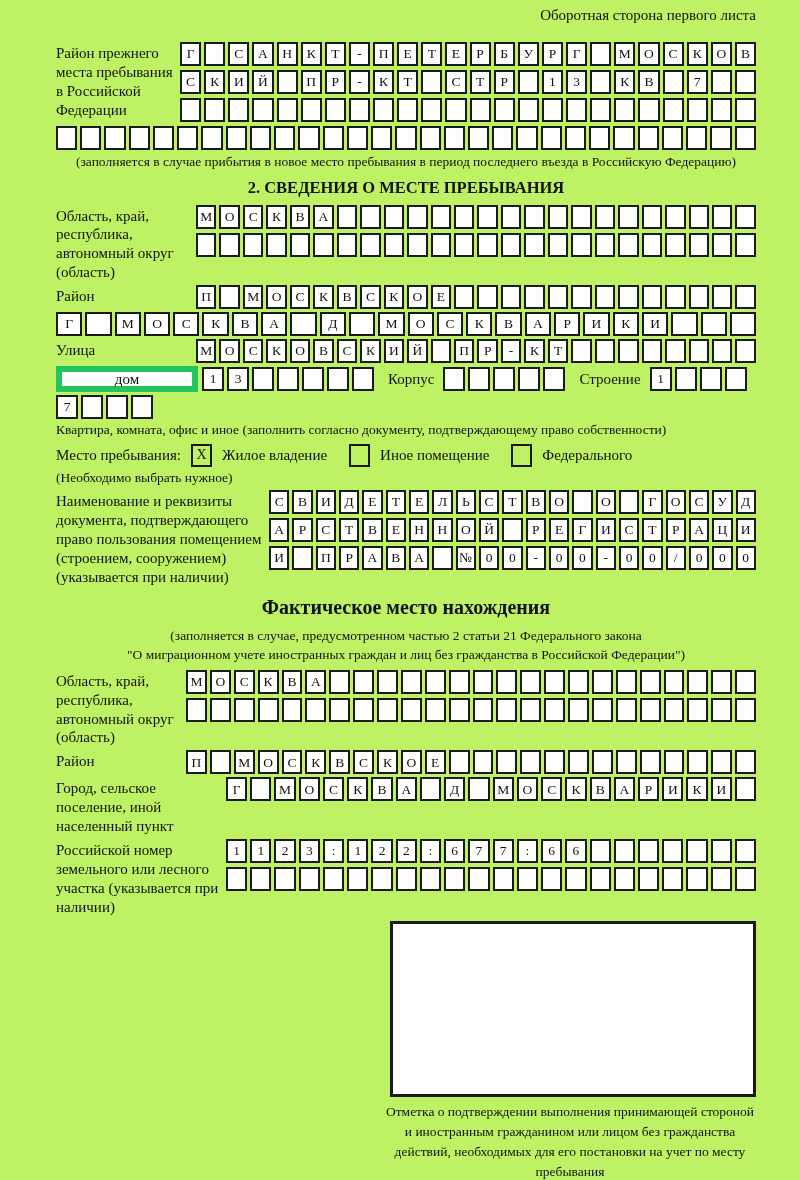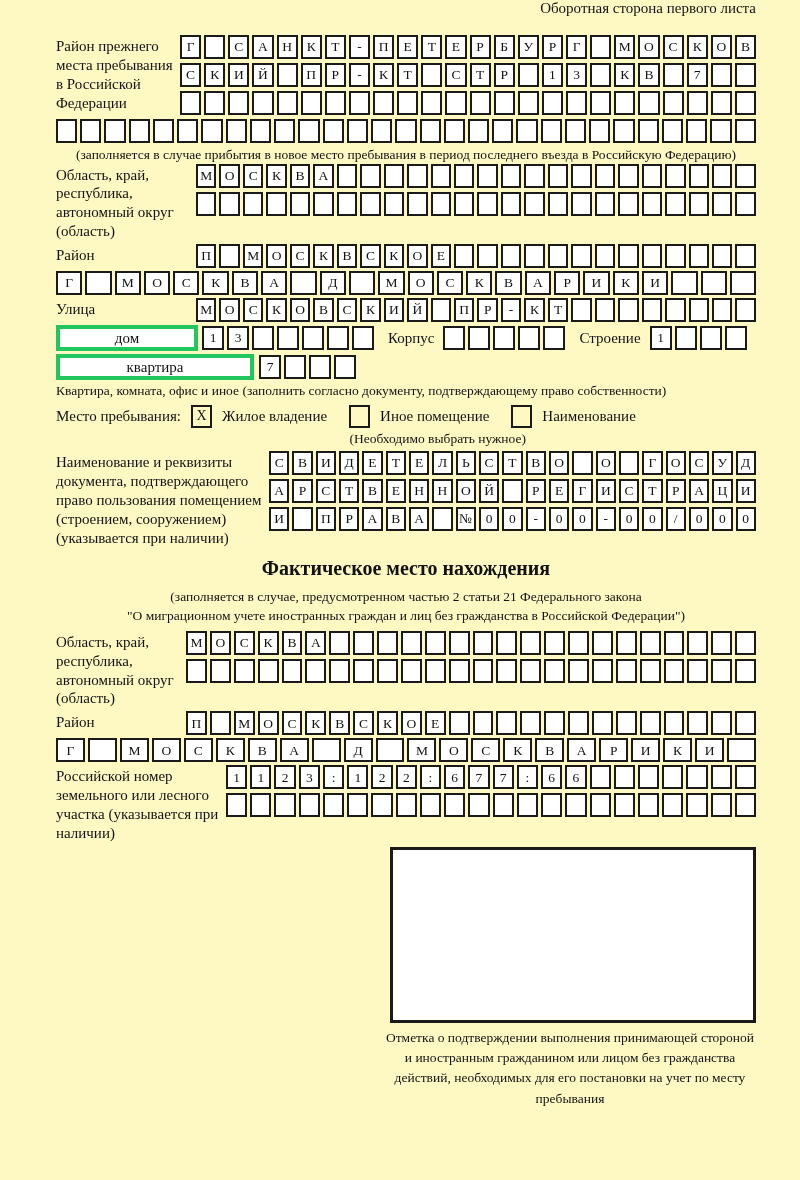--- a/index.html
+++ b/index.html
@@ -1,18 +1,18 @@
 <!DOCTYPE html>
 <html><head>
 <meta charset="utf-8">
 <style>
   * { margin:0; padding:0; box-sizing:border-box; }
   html,body { background:#fff; }
   body { width:800px; height:1180px; font-family:"Liberation Serif","DejaVu Serif",serif; color:#121212; }
-  .page { width:800px; height:1180px; padding:0 44px 8px 56px; overflow:hidden; background:#fef9c3; }
+  .page { width:800px; height:1180px; padding:7px 44px 8px 56px; overflow:hidden; background:#bef264; }
 
   .hdr-note { text-align:right; font-size:15px; margin-bottom:18px; }
 
   .block { display:flex; align-items:flex-start; margin-bottom:3px; }
   .lbl { font-size:15px; line-height:1.26; padding-top:2px; padding-right:6px; }
   .w124 { flex:0 0 124px; width:124px; }
   .w140 { flex:0 0 140px; width:140px; }
   .w130 { flex:0 0 130px; width:130px; }
   .w170 { flex:0 0 170px; width:170px; }
   .w213 { flex:0 0 213px; width:213px; }
@@ -26,34 +26,34 @@
   .cells.fixed .cell { flex:0 0 22px; width:22px; }
 
   .fullrow { margin:4px 0 3px; }
   .caption { font-size:13.5px; line-height:1.3; }
   .center { text-align:center; }
   .capline { margin-bottom:2px; }
 
   .sec-title { font-size:16.5px; font-weight:bold; text-align:center; margin:7px 0 7px; }
 
   .domrow { display:flex; align-items:center; margin:3px 0 2px; }
-  .namedbox { height:26px; border:4px solid #22c55e; display:flex; align-items:center;
+  .namedbox { height:26px; border:6px solid #22c55e; display:flex; align-items:center;
               justify-content:center; font-size:15px; background:#fff; }
   .dom-box { flex:0 0 142px; width:142px; margin-right:4px; }
   .kvart-box { flex:0 0 198px; width:198px; margin-right:5px; }
   .inline-lbl { font-size:15px; padding:0 9px 0 14px;text-align:right; }
   .small-caption { margin:2px 0 4px; }
 
   .mesto-row { display:flex; align-items:center; font-size:15px; margin:5px 0 2px; }
   .mesto-row .t { margin-right:10px; }
   .checkbox { flex:0 0 21px; width:21px; height:23px; border:2px solid #1a1a1a;
               display:inline-flex; align-items:center; justify-content:center;
               font-size:14px; margin-right:10px; }
   .opt { margin-right:22px; }
-  .mesto-cap { width:470px; text-align:right; margin-bottom:4px; }
+  .mesto-cap { width:470px; text-align:left; margin-bottom:4px; }
 
   .fact-title { font-size:20px; font-weight:bold; text-align:center; margin:9px 0 8px; }
 
   .stamp-wrap { width:372px; margin-left:auto; margin-top:4px; }
   .stamp-box { width:366px; height:176px; border:3px solid #1a1a1a; background:#fff; margin-left:6px; }
   .stamp-cap { font-size:13.5px; line-height:1.5; text-align:center; margin-top:5px; }
 </style>
 </head>
 <body>
 
@@ -170,20 +170,21 @@
       <span class="cell"></span>
       <span class="cell"></span>
       <span class="cell"></span>
       <span class="cell"></span>
       <span class="cell"></span>
       <span class="cell"></span>
       <span class="cell"></span>
     </div>
   <div class="caption center">(заполняется в случае прибытия в новое место пребывания в период последнего въезда в Российскую Федерацию)</div>
 
+  <div class="sec-title">2. СВЕДЕНИЯ О МЕСТЕ ПРЕБЫВАНИЯ</div>
 
   <div class="block">
     <div class="lbl w140">Область, край, республика, автономный округ (область)</div>
     <div class="rows">
       <div class="cells">
           <span class="cell">М</span>
           <span class="cell">О</span>
           <span class="cell">С</span>
           <span class="cell">К</span>
           <span class="cell">В</span>
@@ -353,38 +354,37 @@
     <div class="inline-lbl">Строение</div>
     <div class="cells fixed">
         <span class="cell">1</span>
         <span class="cell"></span>
         <span class="cell"></span>
         <span class="cell"></span>
       </div>
   </div>
 
   <div class="domrow">
-    <div class="namedbox kvart-box">квартира</div>
     <div class="cells fixed">
         <span class="cell">7</span>
         <span class="cell"></span>
         <span class="cell"></span>
         <span class="cell"></span>
       </div>
   </div>
   <div class="caption small-caption">Квартира, комната, офис и иное (заполнить согласно документу, подтверждающему право собственности)</div>
 
   <div class="mesto-row">
     <span class="t">Место пребывания:</span>
     <span class="checkbox">X</span>
     <span class="opt">Жилое владение</span>
     <span class="checkbox"></span>
     <span class="opt">Иное помещение</span>
     <span class="checkbox"></span>
-    <span class="opt">Наименование</span>
+    <span class="opt">Федерального</span>
   </div>
   <div class="caption mesto-cap">(Необходимо выбрать нужное)</div>
 
   <div class="block">
     <div class="lbl w213">Наименование и реквизиты документа, подтверждающего право пользования помещением (строением, сооружением) (указывается при наличии)</div>
     <div class="rows">
       <div class="cells">
           <span class="cell">С</span>
           <span class="cell">В</span>
           <span class="cell">И</span>
@@ -544,20 +544,21 @@
           <span class="cell"></span>
           <span class="cell"></span>
           <span class="cell"></span>
           <span class="cell"></span>
           <span class="cell"></span>
         </div>
     </div>
   </div>
 
   <div class="block">
+    <div class="lbl w170">Город, сельское поселение, иной населенный пункт</div>
     <div class="rows">
       <div class="cells">
           <span class="cell">Г</span>
           <span class="cell"></span>
           <span class="cell">М</span>
           <span class="cell">О</span>
           <span class="cell">С</span>
           <span class="cell">К</span>
           <span class="cell">В</span>
           <span class="cell">А</span>

